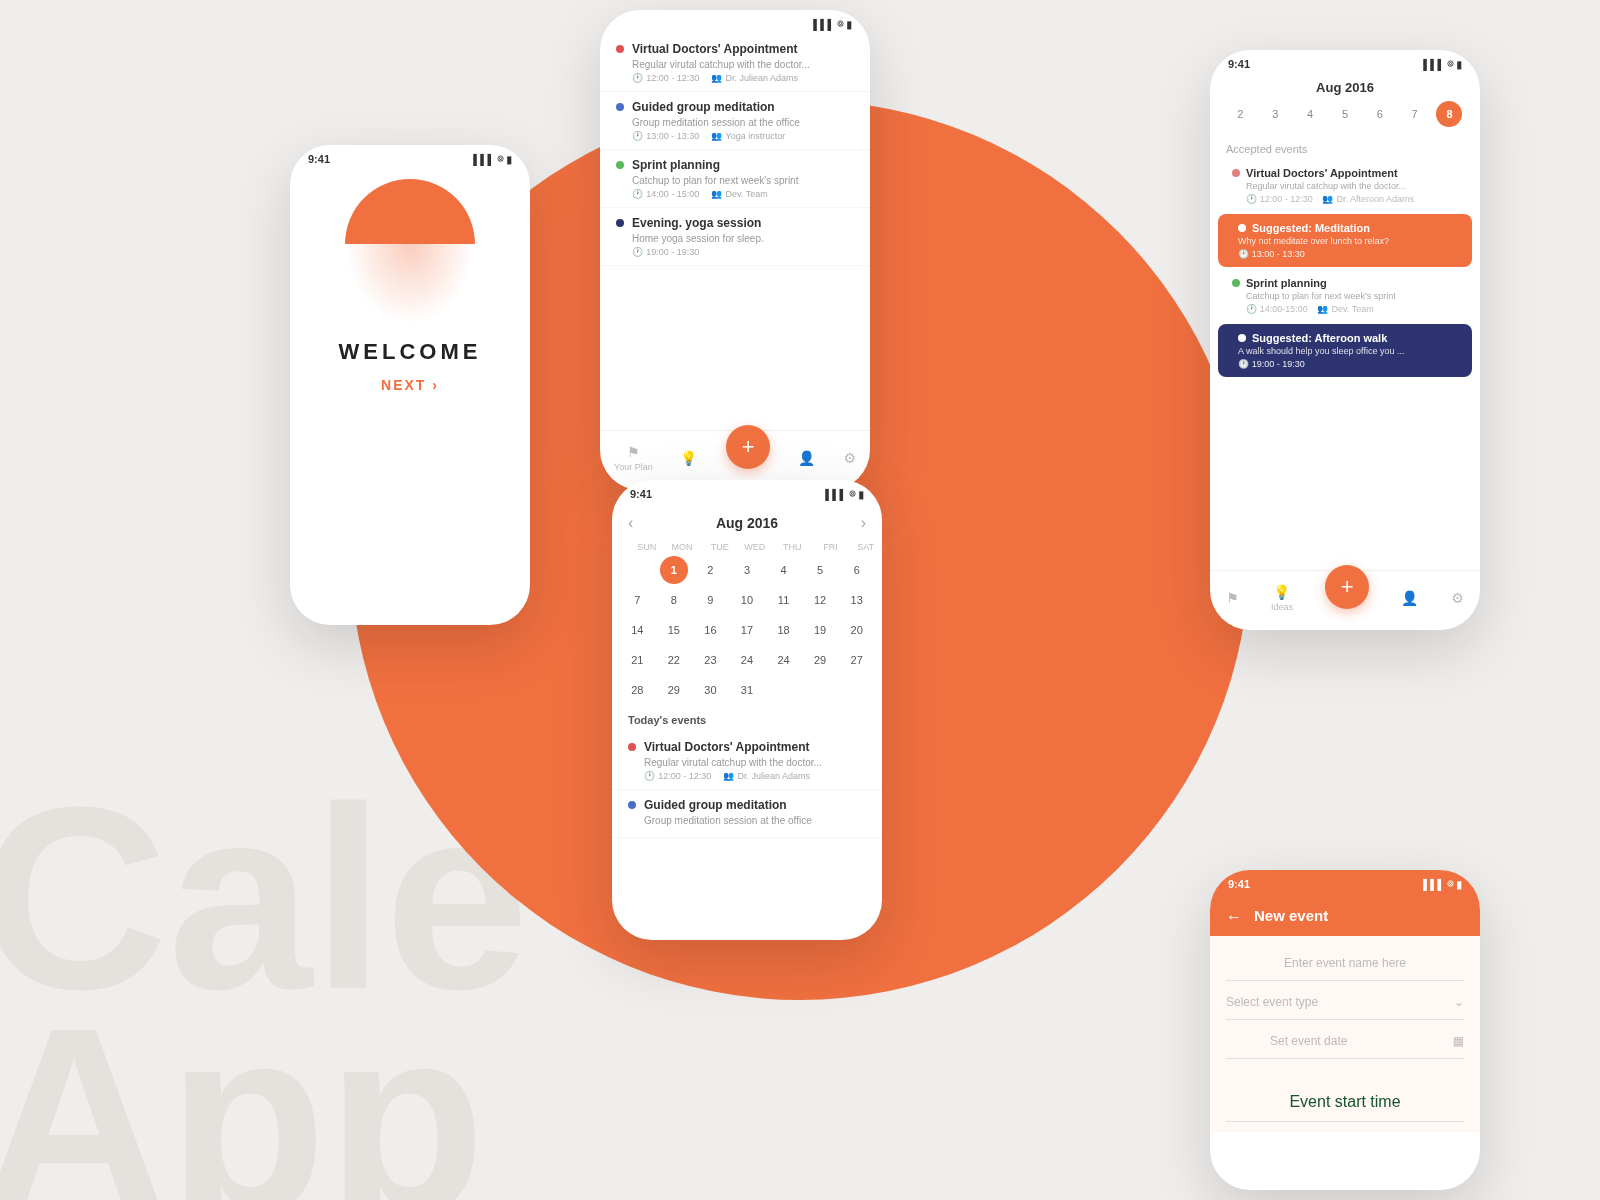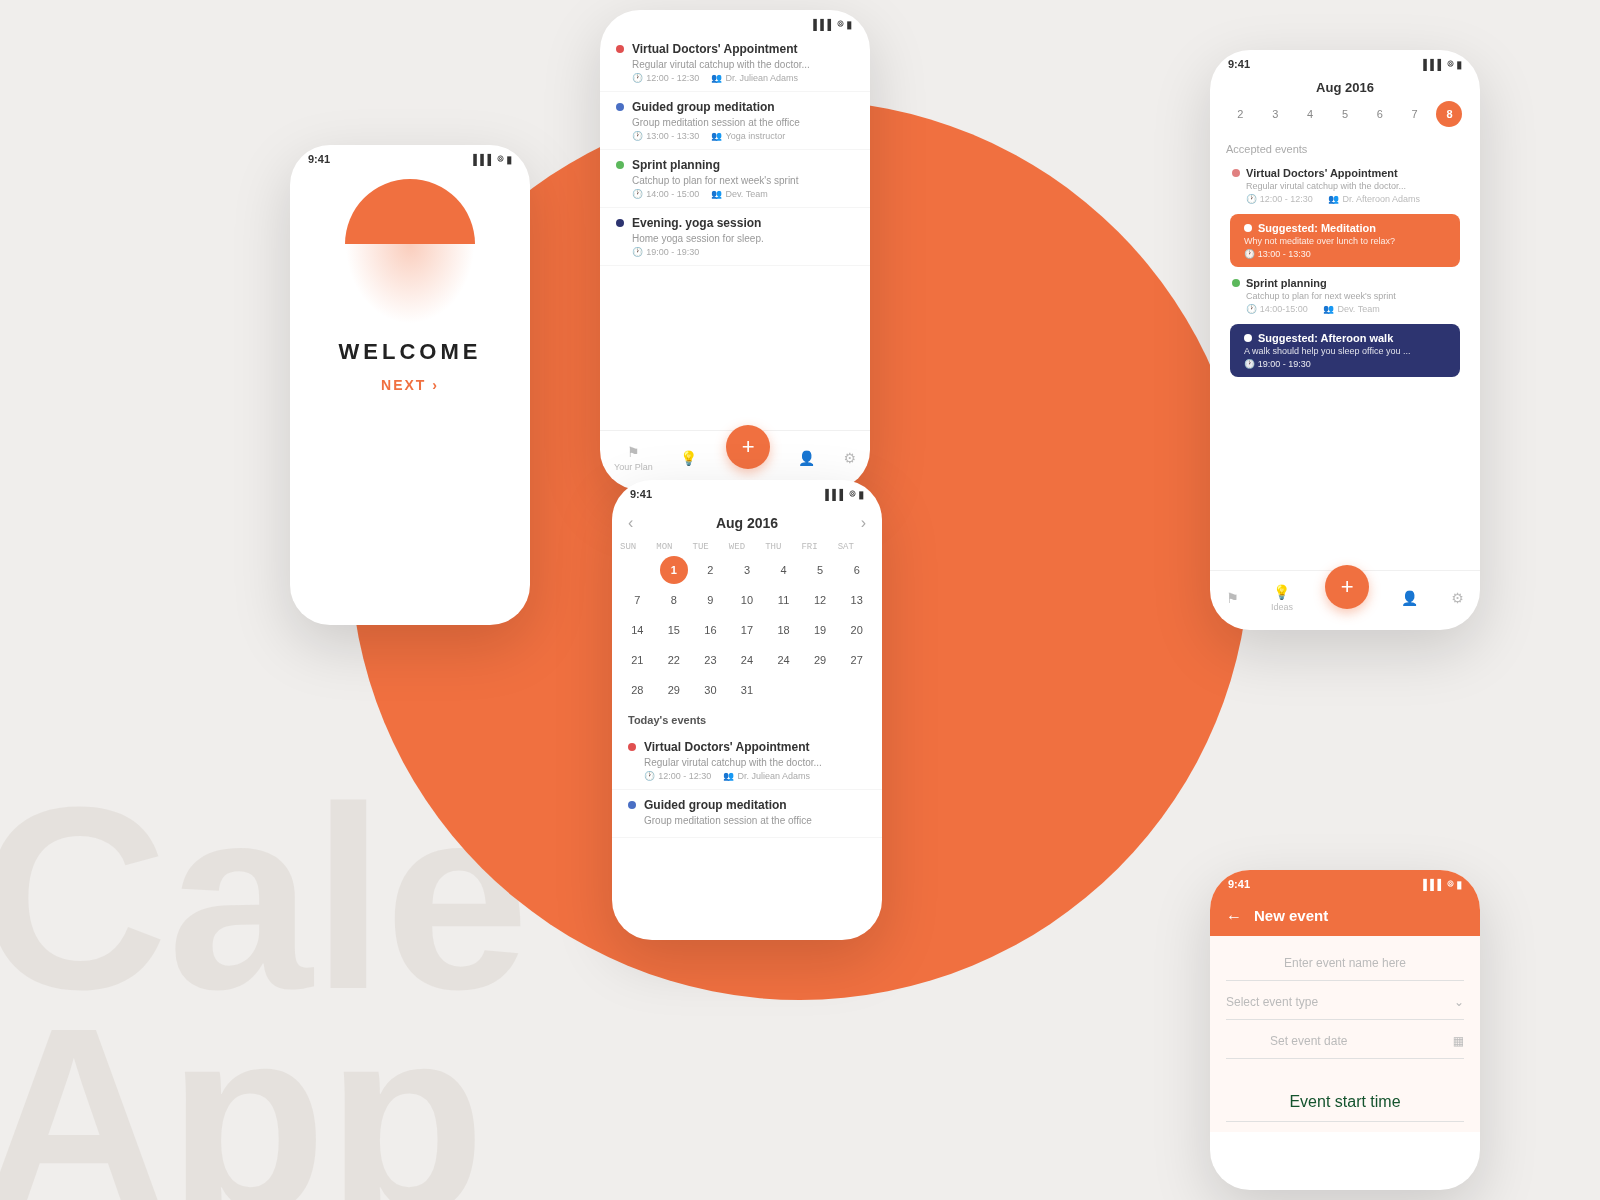--- a/index.html
+++ b/index.html
@@ -243,26 +243,25 @@
 
     .cal-nav {
       font-size: 16px;
       color: #aaa;
       cursor: pointer;
     }
 
     .cal-weekdays {
       display: grid;
       grid-template-columns: repeat(7, 1fr);
-      text-align: left;
+      text-align: right;
       font-size: 9px;
       color: #bbb;
       padding: 0 8px;
       margin-bottom: 4px;
-      font-family: Liberation Mono, monospace;
     }
 
     .cal-grid {
       display: grid;
       grid-template-columns: repeat(7, 1fr);
       text-align: center;
       font-size: 11px;
       color: #555;
       padding: 0 8px;
       gap: 2px;
@@ -323,22 +322,22 @@
       border-radius: 50%;
     }
 
     .cal-day-num.active {
       background: #f07040;
       color: white;
       font-weight: 700;
     }
 
     .acc-event {
-      padding: 8px 14px;
-      margin: 4px 20px;
+      padding: 8px 20px;
+      margin: 4px 8px;
       border-radius: 8px;
     }
 
     .acc-event.orange {
       background: #f07040;
       color: white;
     }
 
     .acc-event.navy {
       background: #2d3470;
@@ -383,21 +382,21 @@
       font-size: 9px;
       color: #999;
       margin-left: 14px;
     }
 
     .acc-event-plain .acc-event-meta {
       font-size: 9px;
       color: #bbb;
       margin-left: 14px;
       display: flex;
-      gap: 16px;
+      gap: 10px;
     }
 
     
     .phone-new-event {
       width: 270px;
       height: 320px;
       right: 120px;
       bottom: 10px;
     }
 

